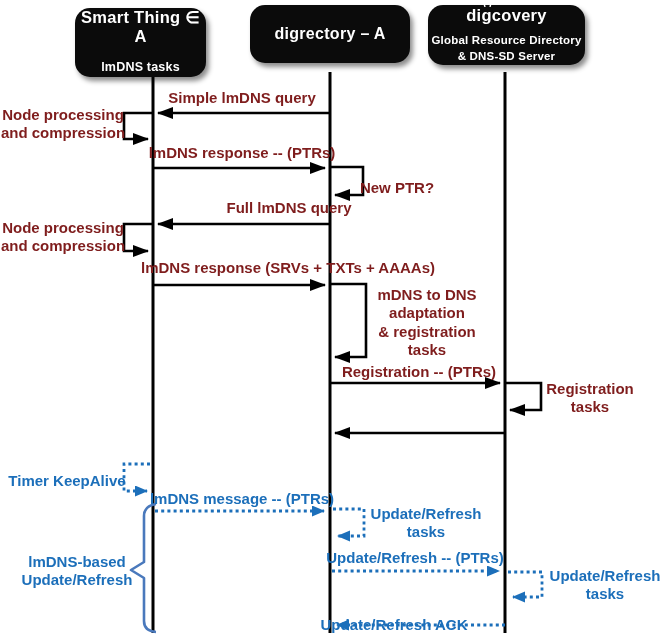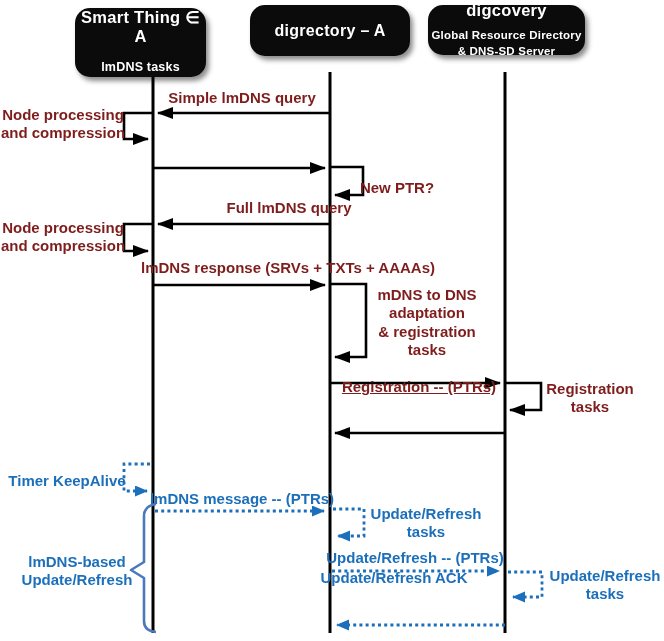--- a/index.html
+++ b/index.html
@@ -63,56 +63,57 @@
     <line x1="505" y1="625" x2="337" y2="625" stroke="#1C6FBA" stroke-width="2.8" stroke-dasharray="3 3.2" marker-end="url(#mU)"></line>
 
     <path d="M156,504 Q144,506 144,516 L144,562 L131,570 L144,578 L144,621 Q144,631 156,632" fill="none" stroke="#4A79BC" stroke-width="2.6" stroke-linejoin="round"></path>
   </svg>
 
   <div class="box box1" style="left:75px;top:8px;width:131px;height:69px;">
     <div class="t">Smart Thing ∈ A</div>
     <div class="s">lmDNS tasks</div>
   </div>
 
-  <div class="box" style="left:250px;top:5px;width:160px;height:51px;">
+  <div class="box" style="left:250px;top:5px;width:160px;height:58px;">
     <div class="t" style="font-size:16px;">digrectory – A</div>
   </div>
 
-  <div class="box" style="left:428px;top:5px;width:157px;height:50px;">
+  <div class="box" style="left:428px;top:5px;width:157px;height:60px;">
     <div class="t">
       <span>di</span><span class="bug-g"><svg width="13" height="8">
             <path d="M3,8 Q2,3 0,1 M8,8 Q9,3 12,2" stroke="#fff" stroke-width="1.4" fill="none"></path>
           </svg><span>g</span></span><span>covery</span>
     </div>
     <div class="s">
       <div>Global Resource Directory</div>
       <div>&amp; DNS-SD Server</div>
     </div>
   </div>
 
   <div class="m" style="left:242px;top:89px;">Simple lmDNS query</div>
   <div class="m" style="left:63px;top:106px;">Node processing
 and compression</div>
+  <div class="m" style="left:242px;top:144px;">lmDNS response  -- (PTRs)</div>
   <div class="m" style="left:397px;top:179px;">New PTR?</div>
   <div class="m" style="left:242px;top:199px;margin-left:47px;">Full lmDNS query</div>
   <div class="m" style="left:63px;top:219px;">Node processing
 and compression</div>
   <div class="m" style="left:288px;top:259px;">lmDNS response  (SRVs + TXTs + AAAAs)</div>
   <div class="m" style="left:427px;top:286px;">mDNS to DNS
 adaptation
 &amp; registration
 tasks</div>
-  <div class="m" style="left:419px;top:378px;text-decoration:underline;">Registration -- (PTRs)</div>
+  <div class="m" style="left:419px;top:363px;">Registration -- (PTRs)</div>
   <div class="m" style="left:590px;top:380px;">Registration
 tasks</div>
 
   <div class="m blue" style="left:67px;top:472px;">Timer KeepAlive</div>
   <div class="m blue" style="left:242px;top:490px;">lmDNS message -- (PTRs)</div>
   <div class="m blue" style="left:426px;top:505px;">Update/Refresh
 tasks</div>
   <div class="m blue" style="left:415px;top:549px;">Update/Refresh -- (PTRs)</div>
   <div class="m blue" style="left:605px;top:567px;">Update/Refresh
 tasks</div>
-  <div class="m blue" style="left:394px;top:569px;">Update/Refresh ACK</div>
+  <div class="m blue" style="left:394px;top:616px;">Update/Refresh ACK</div>
   <div class="m blue" style="left:77px;top:553px;">lmDNS-based
 Update/Refresh</div>
 
 </div>
 
 </body></html>

